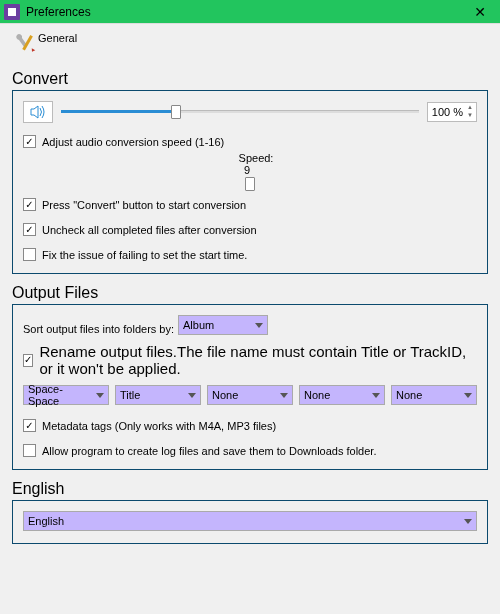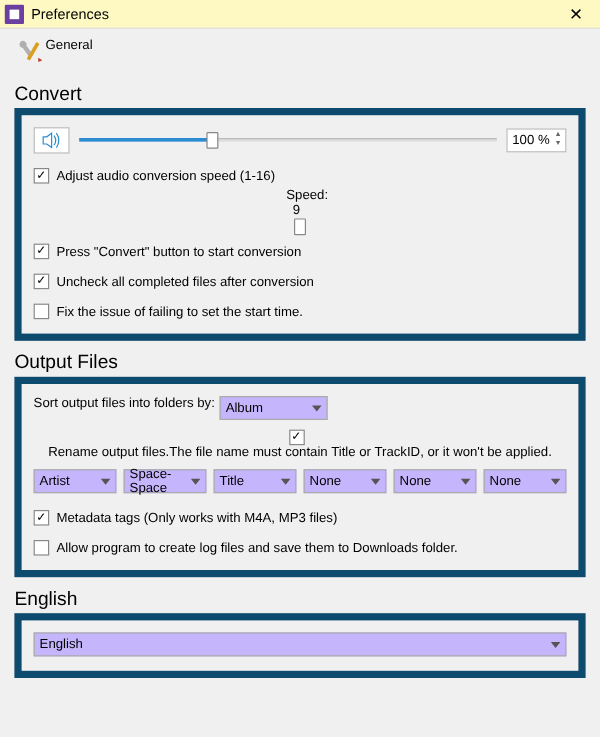--- a/index.html
+++ b/index.html
@@ -9,21 +9,21 @@
   background: #f0f0f0;
   color: #000;
   width: 500px;
   height: 614px;
   overflow: hidden;
 }
 .titlebar {
   display: flex;
   align-items: center;
   height: 24px;
-  background: #fef9c3;
+  background: #22c55e;
   border-bottom: 1px solid #ddd;
   padding: 0 4px;
 }
 .app-icon {
   width: 16px; height: 16px;
   background: #6b3fa0;
   display: flex; align-items:center; justify-content:center;
   margin-right: 6px;
   border-radius:1px;
 }
@@ -55,21 +55,21 @@
 .wrench-pencil svg { width:100%; height:100%; }
 .general-label {
   font-size: 11px;
 }
 .group-label {
   font-size: 16px;
   margin-top: 10px;
   margin-bottom: 2px;
 }
 .group-box {
-  border: 6px solid #0c4a6e;
+  border: 1px solid #0c4a6e;
   padding: 10px 10px 12px 10px;
   background: #f0f0f0;
 }
 .row { display: flex; align-items: center; margin-bottom: 12px; }
 .row:last-child { margin-bottom: 0; }
 
 
 .vol-icon-box {
   width: 30px; height: 22px;
   border: 1px solid #bbb;
@@ -147,24 +147,24 @@
   position:relative;
 }
 .sel::after {
   content:"";
   position:absolute; right:4px; top:7px;
   border-left:4px solid transparent;
   border-right:4px solid transparent;
   border-top:5px solid #555;
 }
 
-.sortby-row { display:flex; align-items:flex-start; margin-bottom:8px; }
+.sortby-row { display:flex; align-items:flex-end; margin-bottom:8px; }
 .sortby-row .sel { width: 90px; margin-left:4px; }
 
-.info-text { font-size:11px; margin-bottom:10px;flex-direction:column; }
+.info-text { font-size:15px; margin-bottom:10px; }
 
 .fields-row { display:flex; gap:6px; margin-top:8px; margin-bottom:14px; }
 .fields-row .sel { flex:1; min-width:0; }
 
 .lang-group .sel { width:100%; }
 
 .gap-sm { height: 8px; }
 </style>
 </head>
 <body>
@@ -255,23 +255,20 @@
         </span>
     </div>
 
     <div class="row info-text" style="margin-bottom:0;">
       <span class="cb checked"></span>
       <span>Rename output files.The file name must contain Title or TrackID, or it won't be applied.</span>
     </div>
 
     <div class="fields-row">
       <span class="sel">
-          <span>Artist</span>
-        </span>
-      <span class="sel">
           <span>Space-Space</span>
         </span>
       <span class="sel">
           <span>Title</span>
         </span>
       <span class="sel">
           <span>None</span>
         </span>
       <span class="sel">
           <span>None</span>

